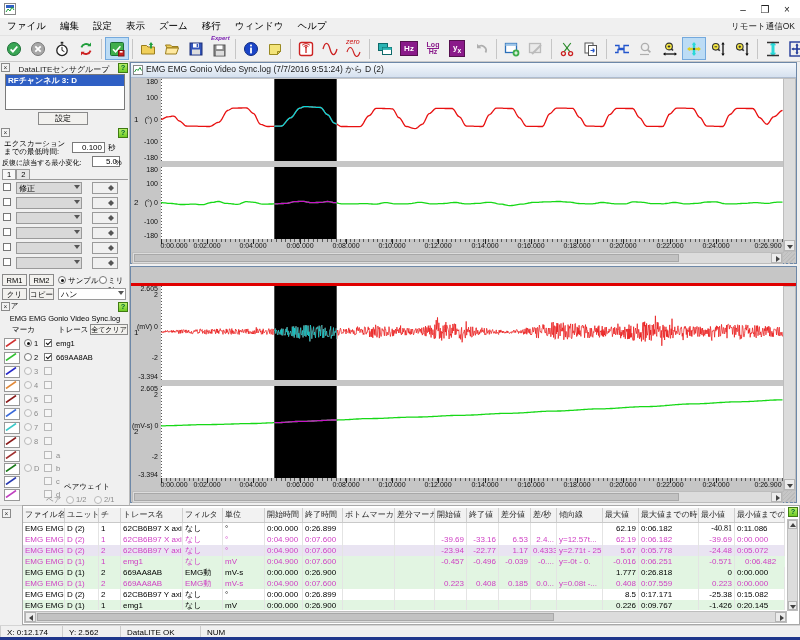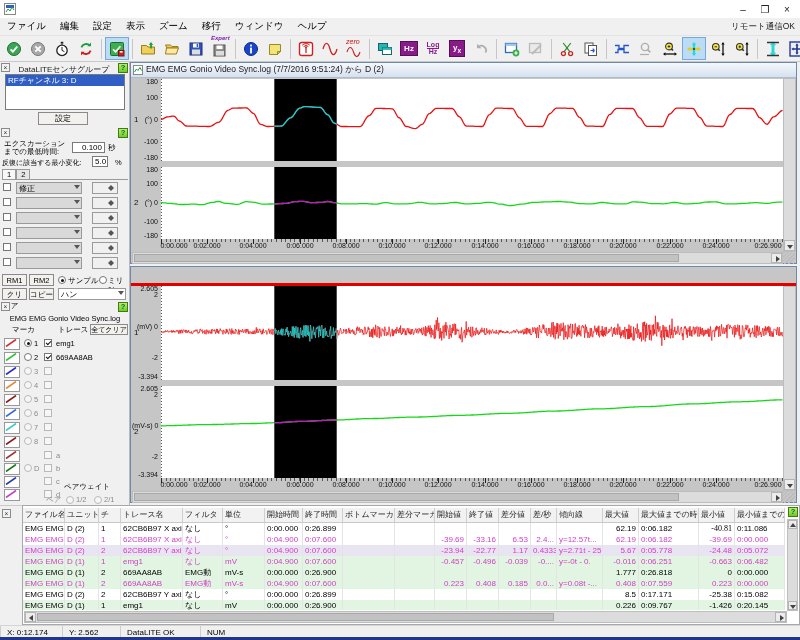--- a/index.html
+++ b/index.html
@@ -335,33 +335,33 @@
       </svg>
     </span>
   </div>
 
 <div id="leftcol">
     <div style="position: absolute; left: 0px; top: 1px; width: 130px; height: 11px;">
       <div class="xbtn" style="position: absolute; left: 1px; top: 0px;">×</div>
       <div class="panel-title" style="position: absolute; left: 14px; top: 1px; width: 100px; text-align: center; white-space: nowrap;">DataLITEセンサグループ</div>
       <div class="qbtn" style="position: absolute; right: 2px; top: 0px;">?</div>
     </div>
-    <div class="listbox" style="position: absolute; left: 5px; top: 12px; width: 118px; height: 34px;">
+    <div class="listbox" style="position: absolute; left: 5px; top: 12px; width: 118px; height: 34px; font-weight: bold;">
       <div class="lb-sel">RFチャンネル 3: D</div>
     </div>
     <div class="btn" style="position: absolute; left: 38px; top: 50px; width: 50px; height: 13px; line-height: 12px;">設定</div>
     <div style="position: absolute; left: 0px; top: 66px; width: 130px; height: 11px;">
       <div class="xbtn" style="position: absolute; left: 1px; top: 0px;">×</div>
       <div class="qbtn" style="position: absolute; right: 2px; top: 0px;">?</div>
     </div>
     <div class="small" style="position: absolute; left: 4px; top: 78px; width: 66px; line-height: 8px; font-size: 7.5px;">エクスカーションまでの最低時間:</div>
     <div class="inbox" style="position: absolute; left: 72px; top: 80px; width: 33px; height: 11px; line-height: 10px;">0.100</div>
     <div class="small" style="position: absolute; left: 108px; top: 81px;">秒</div>
     <div class="small" style="position: absolute; left: 2px; top: 96px; font-size: 7px; white-space: nowrap;">反復に該当する最小変化:</div>
-    <div class="inbox" style="position: absolute; left: 92px; top: 94px; width: 16px; height: 11px; line-height: 10px;">5.0</div>
+    <div class="inbox" style="position: absolute; left: 92px; top: 94px; width: 28px; height: 11px; line-height: 10px;">5.0</div>
     <div class="small" style="position: absolute; left: 115px; top: 96px;">%</div>
     <div style="position: absolute; left: 2px; top: 107px; width: 126px; height: 10px; border-bottom: 1px solid rgb(154, 154, 154);"><div class="tab sel">1</div><div class="tab">2</div></div>
     <div class="chk" style="position: absolute; left: 3px; top: 121px;"></div>
     <div class="combo" style="position: absolute; left: 16px; top: 120px; width: 66px; height: 12px;"><div style="display: inline-block; max-width: 54px; overflow: hidden;">修正</div><div class="arr"></div></div>
     <div class="spin" style="position: absolute; left: 92px; top: 120px; width: 26px; height: 12px;"></div>
     <div class="chk" style="position: absolute; left: 3px; top: 136px;"></div>
     <div class="combo" style="position: absolute; left: 16px; top: 135px; width: 66px; height: 12px;"><div style="display: inline-block; max-width: 54px; overflow: hidden;"></div><div class="arr"></div></div>
     <div class="spin" style="position: absolute; left: 92px; top: 135px; width: 26px; height: 12px;"></div>
     <div class="chk" style="position: absolute; left: 3px; top: 151px;"></div>
     <div class="combo" style="position: absolute; left: 16px; top: 150px; width: 66px; height: 12px;"><div style="display: inline-block; max-width: 54px; overflow: hidden;"></div><div class="arr"></div></div>
@@ -779,22 +779,22 @@
         <div class="tcell" style="width: 40px;">0:07.600</div>
         <div class="tcell" style="width: 52px;"></div>
         <div class="tcell" style="width: 40px;"></div>
         <div class="tcell num" style="width: 32px;">-0.457</div>
         <div class="tcell num" style="width: 32px;">-0.496</div>
         <div class="tcell num" style="width: 32px;">-0.039</div>
         <div class="tcell num" style="width: 26px;">-0....</div>
         <div class="tcell" style="width: 46px;">y=-0t - 0.</div>
         <div class="tcell num" style="width: 36px;">-0.016</div>
         <div class="tcell" style="width: 60px;">0:06.251</div>
-        <div class="tcell num" style="width: 36px;">-0.663</div>
-        <div class="tcell" style="width: 50px;">0:06.482</div>
+        <div class="tcell num" style="width: 36px;">-0.571</div>
+        <div class="tcell" style="width: 50px; margin-left: 8px;">0:06.482</div>
       </div>
       <div class="trow bg-green">
         <div class="tcell" style="width: 42px;">EMG EMG Gon...</div>
         <div class="tcell" style="width: 34px;">D (1)</div>
         <div class="tcell" style="width: 22px;">2</div>
         <div class="tcell" style="width: 62px;">669AA8AB</div>
         <div class="tcell" style="width: 40px;">EMG動</div>
         <div class="tcell" style="width: 42px;">mV-s</div>
         <div class="tcell" style="width: 38px;">0:00.000</div>
         <div class="tcell" style="width: 40px;">0:26.900</div>

